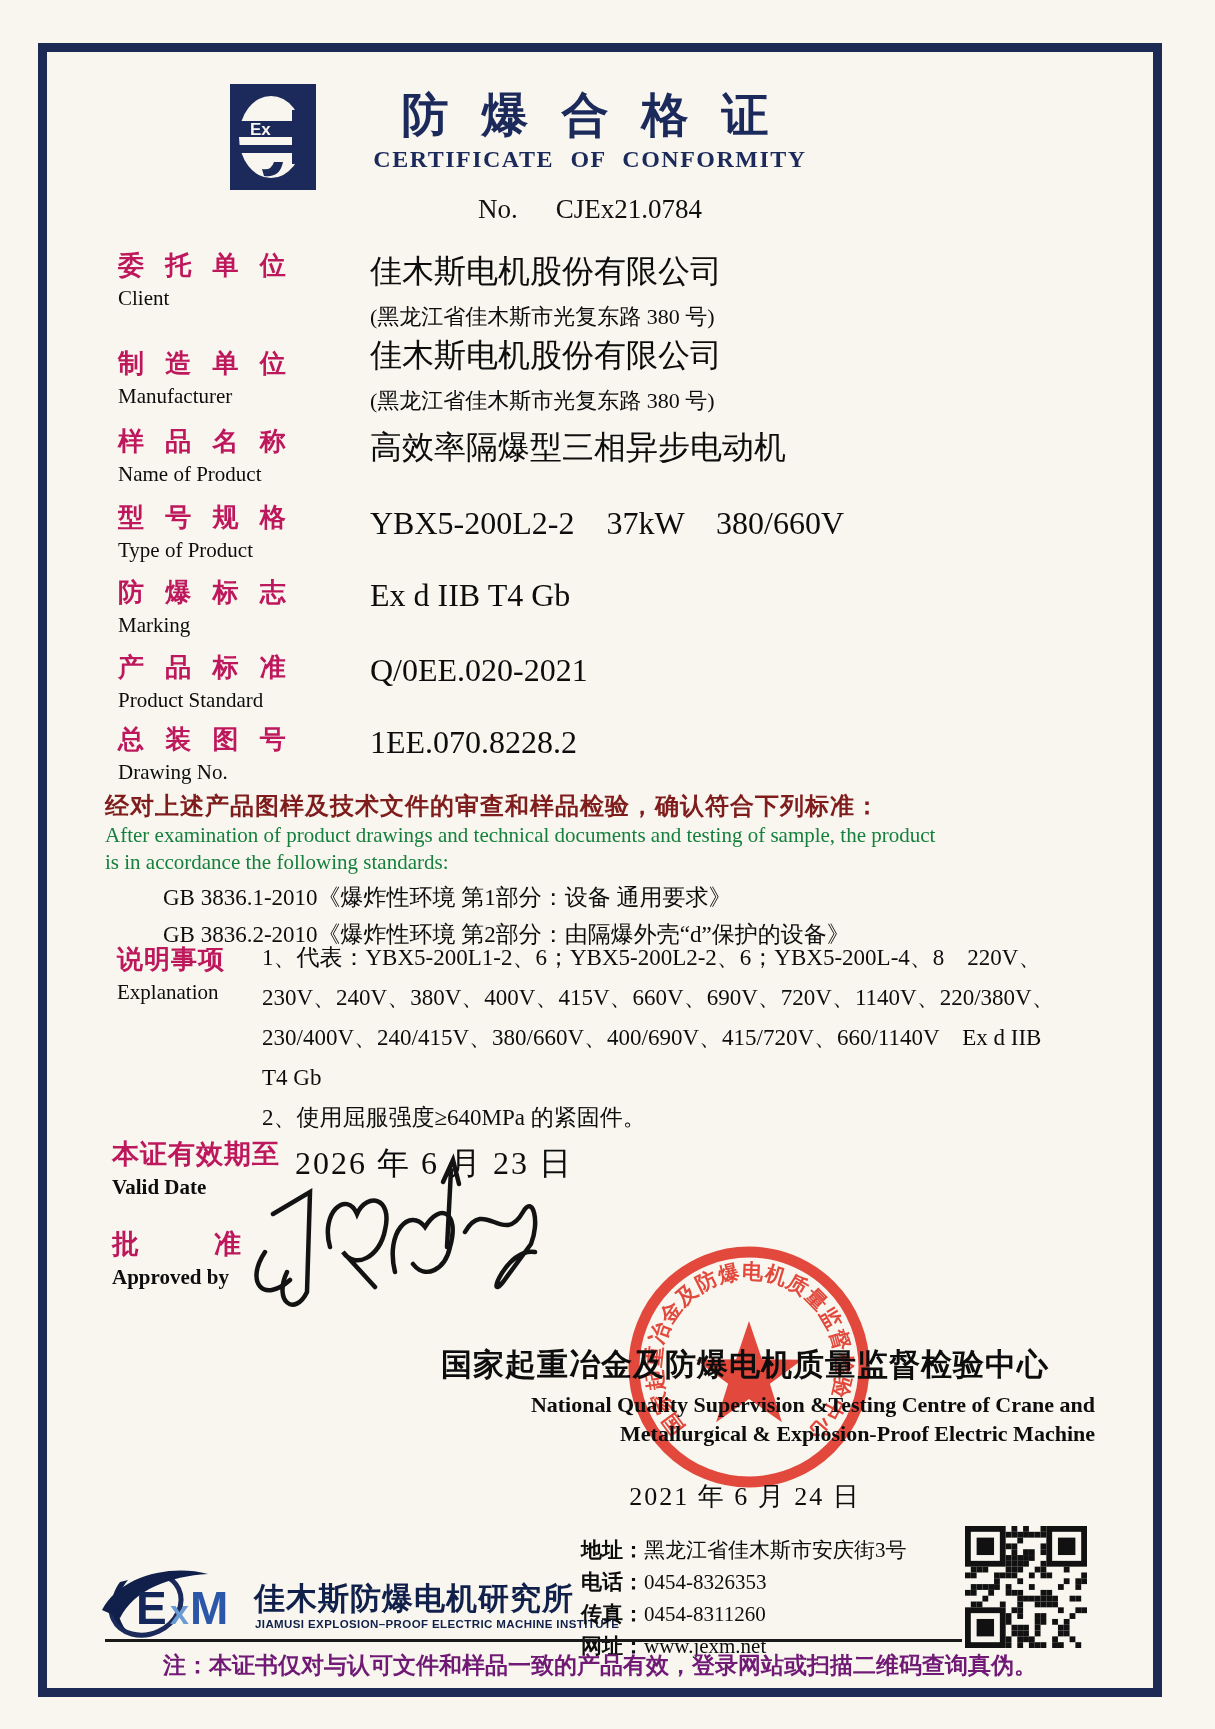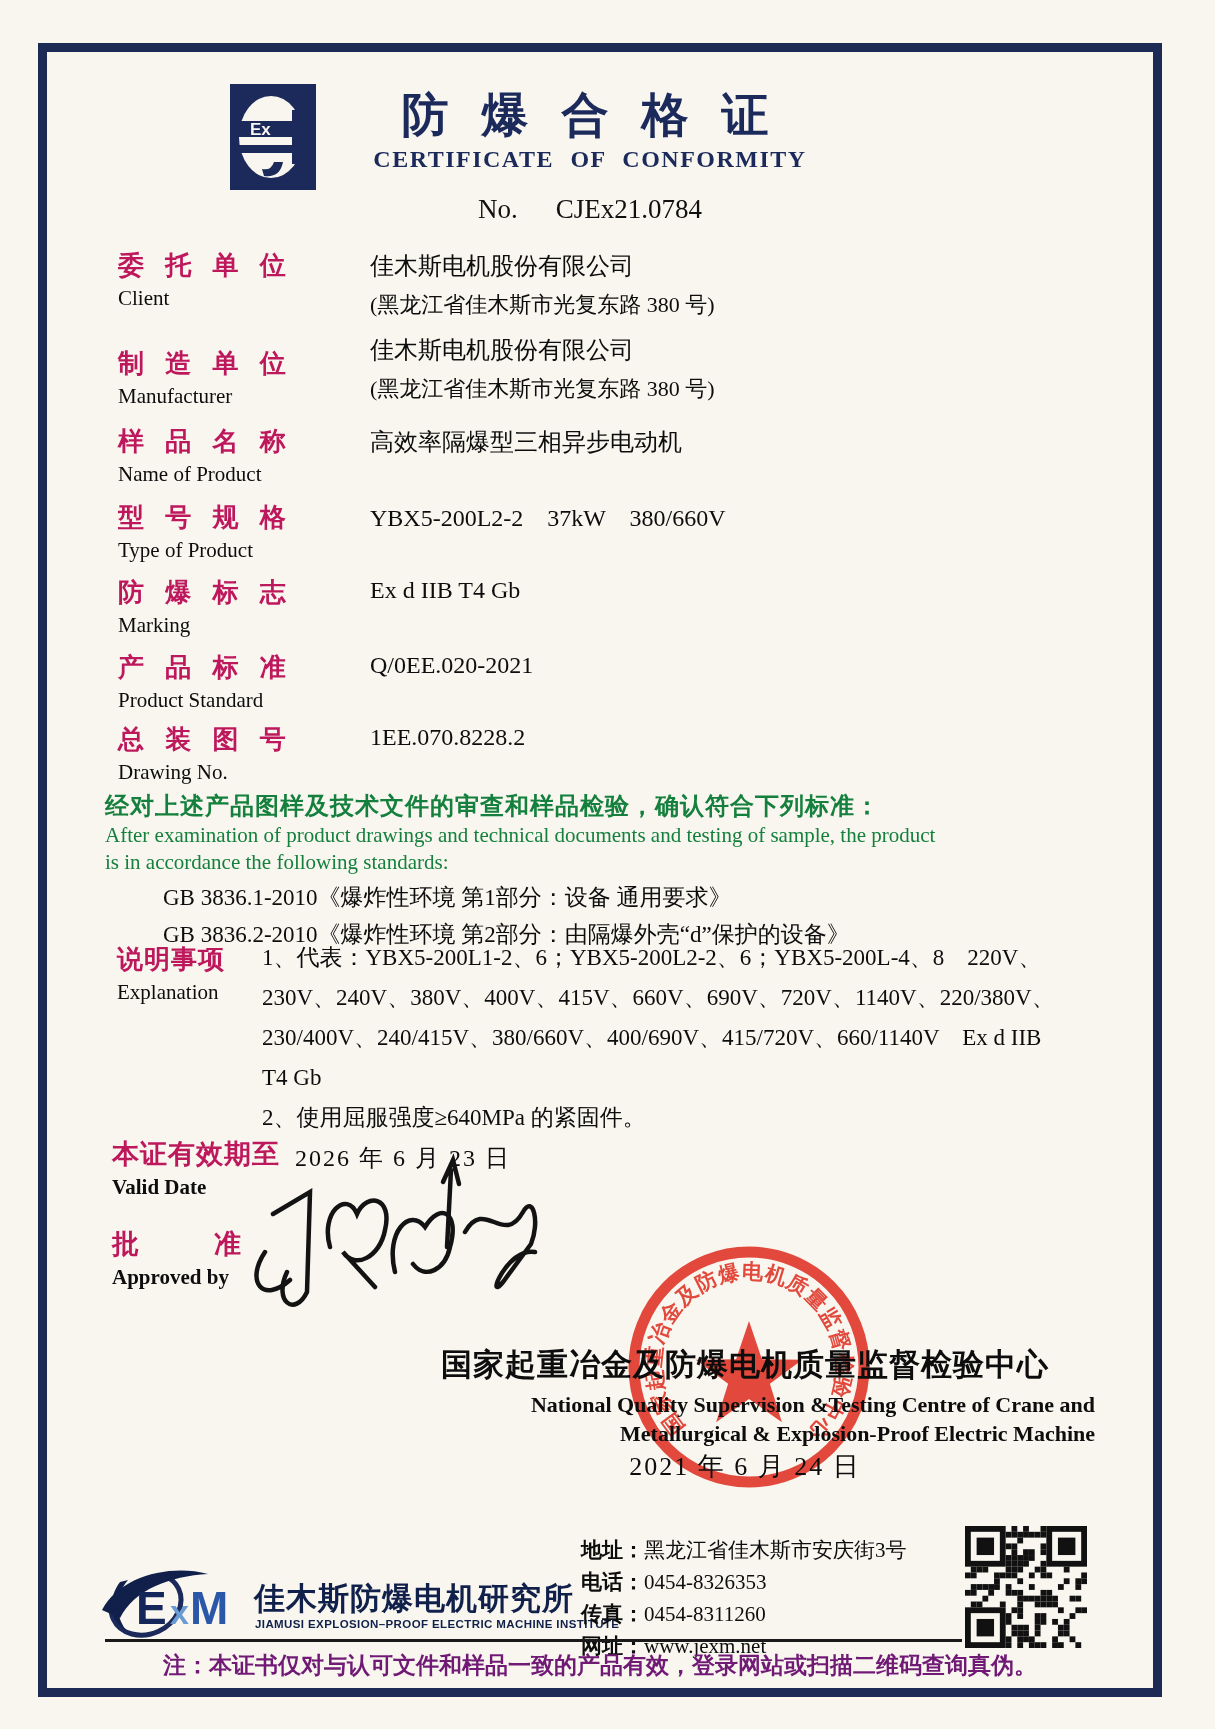--- a/index.html
+++ b/index.html
@@ -27,24 +27,24 @@
     font-size:24px;letter-spacing:1.5px;word-spacing:9px;text-align:center;white-space:nowrap;
   }
   .cert-no{
     font-family:"Liberation Serif",serif;font-size:27px;color:#101010;
     text-align:center;white-space:nowrap;
   }
   .cert-no .gap{display:inline-block;width:38px;}
   
   .f-label-cn{font-weight:bold;font-size:26px;letter-spacing:7px;color:#be185d;white-space:nowrap;}
   .f-label-en{font-family:"Liberation Serif",serif;font-size:21px;color:#0d0d0d;margin-top:3px;white-space:nowrap;}
-  .f-value{font-family:"Liberation Serif",serif;font-size:24px;color:#0d0d0d;white-space:nowrap;}
+  .f-value{font-family:"Liberation Serif",serif;font-size:32px;color:#0d0d0d;white-space:nowrap;}
   .f-value2{font-family:"Liberation Serif",serif;font-size:22px;color:#0d0d0d;margin-top:8px;white-space:nowrap;}
   
-  .stmt-cn{font-weight:bold;font-size:24px;letter-spacing:1px;color:#15803d;white-space:nowrap;text-align:center;}
+  .stmt-cn{font-weight:bold;font-size:24px;letter-spacing:1px;color:#7f1d1d;white-space:nowrap;text-align:center;}
   .stmt-en{font-family:"Liberation Serif",serif;font-size:21px;line-height:27px;color:#15803d;}
   .std-line{font-family:"Liberation Serif",serif;font-size:23px;color:#0d0d0d;white-space:nowrap;margin-top:20px;}
   
   .exp-line{font-family:"Liberation Serif",serif;font-size:23px;line-height:40px;color:#0d0d0d;white-space:nowrap;}
   
   .org-cn{font-weight:bold;font-size:31px;letter-spacing:1px;color:#0d0d0d;white-space:nowrap;text-align:center;}
   .org-en{font-family:"Liberation Serif",serif;font-weight:bold;font-size:22px;color:#0d0d0d;text-align:right;white-space:nowrap;}
   .org-date{font-family:"Liberation Serif",serif;font-size:26px;color:#0d0d0d;text-align:center;white-space:nowrap;letter-spacing:2px;}
   
   .inst-cn{font-weight:bold;font-size:31px;color:#10204a;letter-spacing:1px;white-space:nowrap;}
@@ -186,21 +186,21 @@
     <polygon points="121,76 133.9,114.2 174.3,114.7 141.9,138.8 153.9,177.3 121,154 88.1,177.3 100.1,138.8 67.7,114.7 108.1,114.2" fill="#e03224"></polygon>
     <text font-size="21" font-weight="bold" fill="#e03224" letter-spacing="1" font-family="Liberation Sans, sans-serif">
       <textPath href="#sealArc" startOffset="2">国家起重冶金及防爆电机质量监督检验中心</textPath>
     </text>
   </svg>
 
   <div class="abs" style="left:395px;top:1344px;width:700px">
     <div class="org-cn">国家起重冶金及防爆电机质量监督检验中心</div>
     <div class="org-en" style="margin-top:6px">National Quality Supervision &amp;Testing Centre of Crane and</div>
     <div class="org-en" style="margin-top:3px">Metallurgical &amp; Explosion-Proof Electric Machine</div>
-    <div class="org-date" style="margin-top:2px">2021 年 6 月 24 日</div>
+    <div class="org-date" style="margin-top:32px">2021 年 6 月 24 日</div>
   </div>
 
   <svg class="abs" style="left:100px;top:1562px" width="148" height="82" viewBox="0 0 148 82">
     <ellipse cx="46" cy="42" rx="36" ry="30" fill="none" stroke="#1b2a5b" stroke-width="5" stroke-dasharray="118 70" transform="rotate(-25 46 42)"></ellipse>
     <path d="M2 48 C20 14 70 2 108 12 C70 14 34 28 20 56 Z" fill="#10204a"></path>
     <path d="M20 20 C8 36 8 58 26 68 C14 52 16 32 28 18 Z" fill="#10204a"></path>
     <text x="36" y="62" font-size="46" font-weight="bold" fill="#15265a" font-family="Liberation Sans, sans-serif">E</text>
     <text x="70" y="62" font-size="34" font-weight="bold" fill="#6b9bd2" font-family="Liberation Sans, sans-serif">x</text>
     <text x="90" y="62" font-size="46" font-weight="bold" fill="#2b57a8" font-family="Liberation Sans, sans-serif">M</text>
   </svg>

